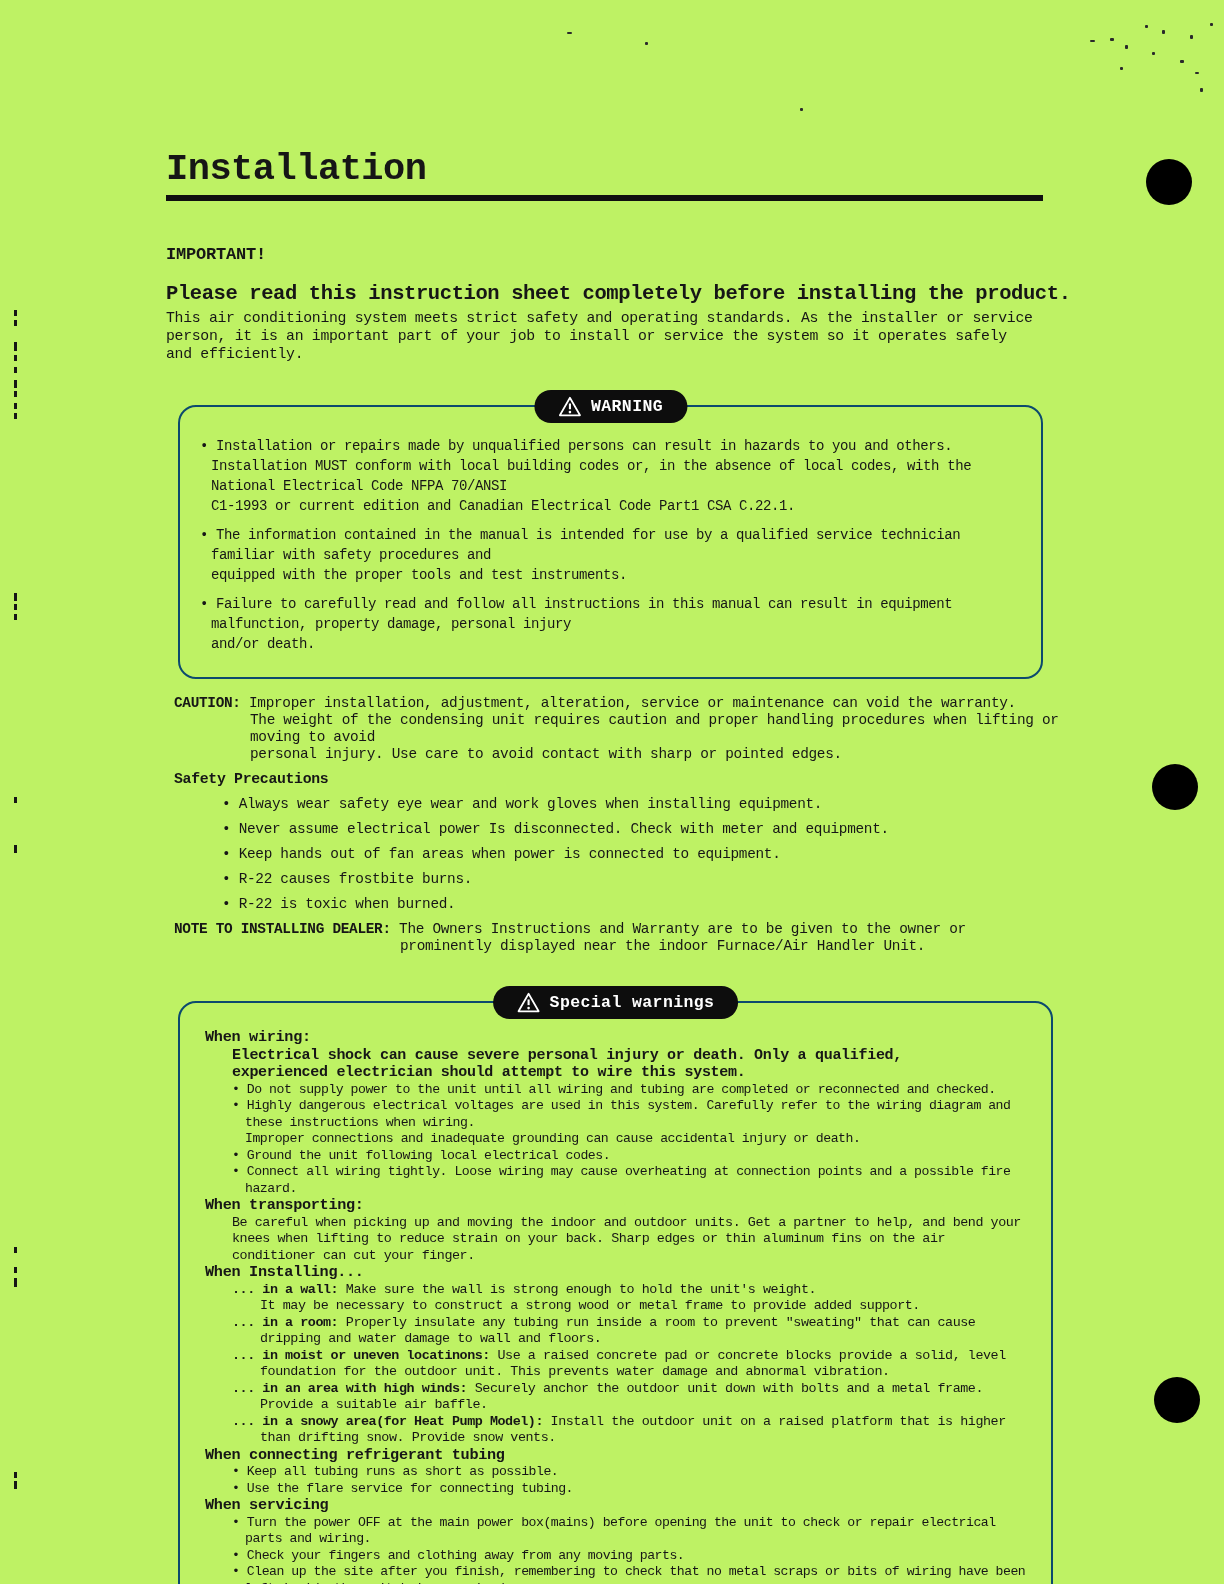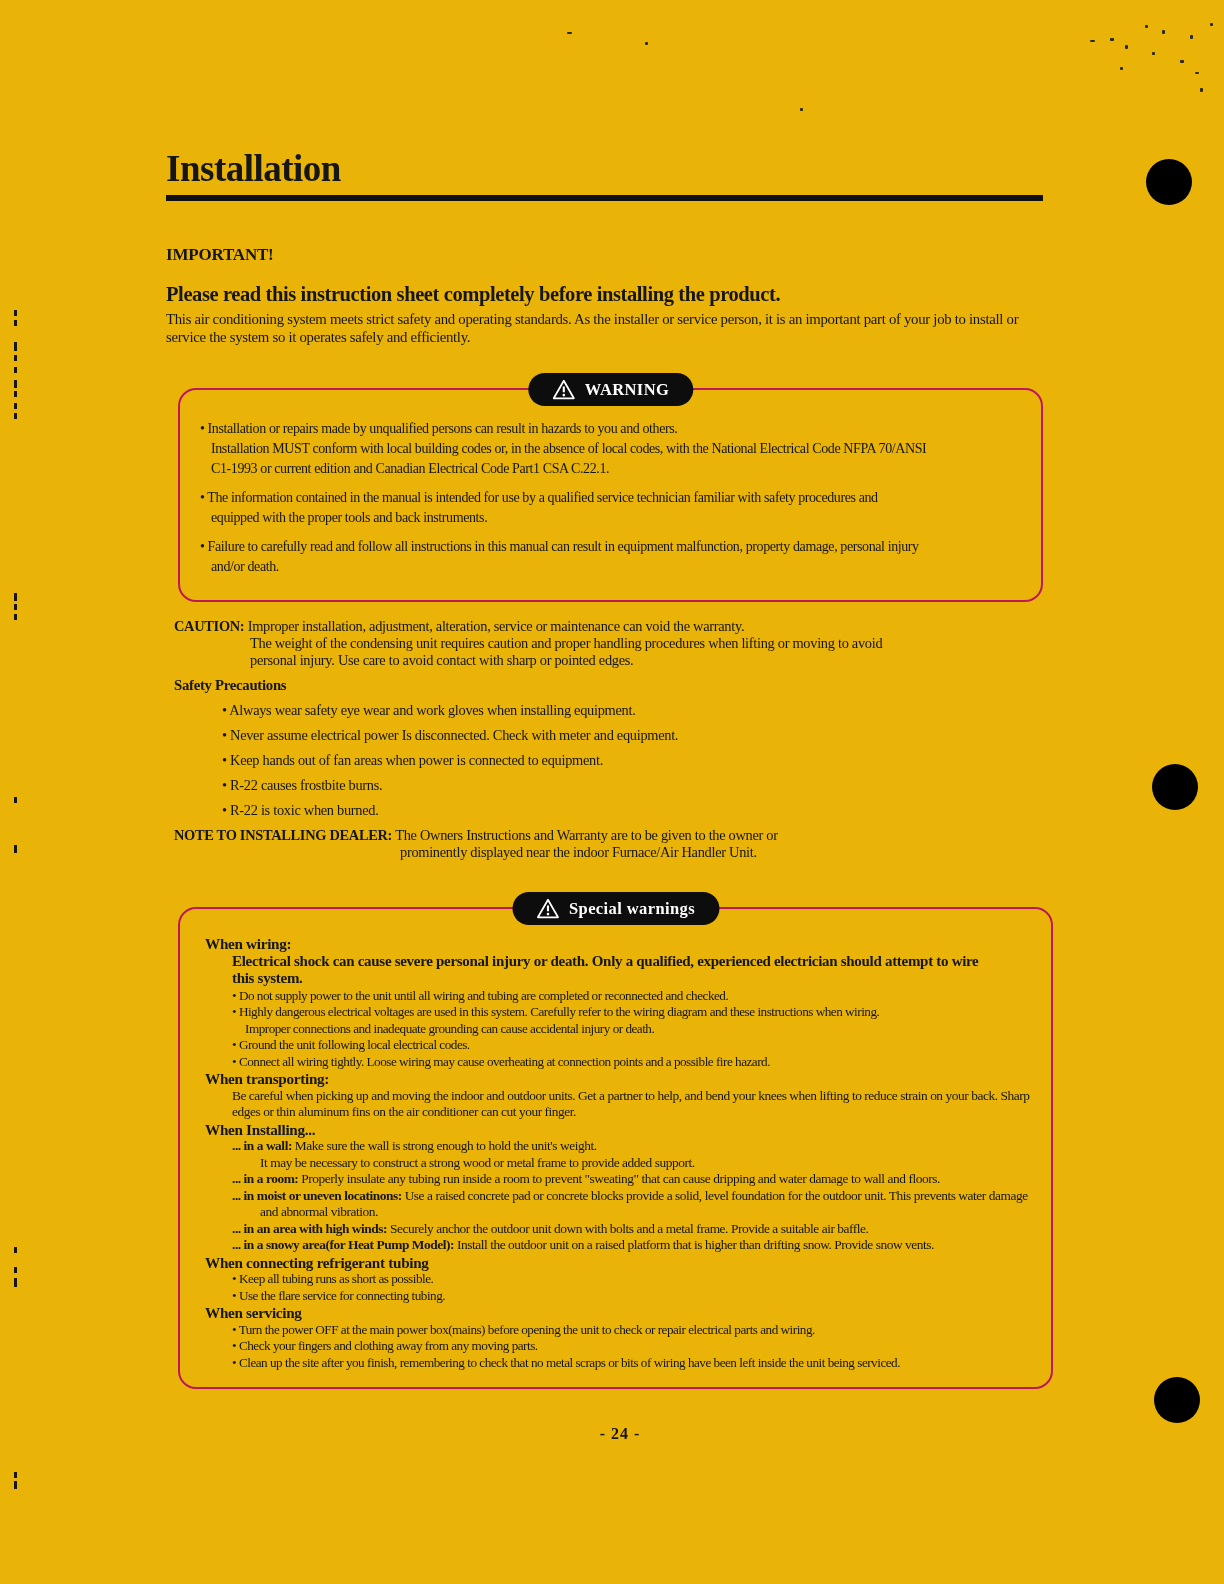--- a/index.html
+++ b/index.html
@@ -1,31 +1,31 @@
 <!DOCTYPE html>
 <html><head>
 <meta charset="utf-8">
 <style>
   html,body{margin:0;padding:0;background:#e8e8e8;}
-  .page{position:relative;width:1224px;height:1584px;background:#eab308;overflow:hidden;
-        font-family:Liberation Serif, serif;color:#161616;}
+  .page{position:relative;width:1224px;height:1584px;background:#bef264;overflow:hidden;
+        font-family:Liberation Mono, monospace;color:#161616;}
   .content{padding:0 150px 0 166px;}
 
   
   .title{font-size:37px;font-weight:bold;letter-spacing:-0.5px;margin:148px 0 0 0;line-height:42px;}
   .rule{height:6px;background:#101010;width:877px;margin-top:5px;}
 
   
   .intro{margin-top:44px;}
   .imp{font-size:17px;font-weight:bold;letter-spacing:-0.2px;}
   .sub{font-size:20.5px;font-weight:bold;margin-top:18px;letter-spacing:-0.4px;}
   .ibody{font-size:14.8px;line-height:18px;margin-top:4px;width:872px;letter-spacing:-0.3px;}
 
   
-  .wbox{position:relative;margin:42px 0 0 12px;width:865px;border:2px solid #be185d;
+  .wbox{position:relative;margin:42px 0 0 12px;width:865px;border:2px solid #0c4a6e;
         border-radius:18px;padding:24px 10px 14px 20px;box-sizing:border-box;}
   .badge{position:absolute;top:-17px;left:50%;transform:translateX(-50%);background:#0d0d0d;
          color:#ffffff;border-radius:17px;height:33px;display:flex;align-items:center;gap:10px;
          padding:0 24px;white-space:nowrap;}
   .badge .blabel{font-size:16.5px;font-weight:bold;letter-spacing:0.4px;}
   .badge svg{width:23px;height:21px;display:block;}
 
   .wb-bullet{font-size:14px;line-height:20px;padding-left:11px;text-indent:-11px;
              margin:5px 0 9px 0;letter-spacing:-0.4px;}
   .wb-bullet::before{content:"• ";}
@@ -122,21 +122,21 @@
             <line x1="13" y1="8.5" x2="13" y2="15" stroke="#ffffff" stroke-width="2.4"></line>
             <circle cx="13" cy="18.4" r="1.5" fill="#ffffff"></circle>
           </svg>
         </span>
         <span class="blabel">WARNING</span>
       </div>
       <div class="wb-bullet pre">Installation or repairs made by unqualified persons can result in hazards to you and others.
 Installation MUST conform with local building codes or, in the absence of local codes, with the National Electrical Code NFPA 70/ANSI
 C1-1993 or current edition and Canadian Electrical Code Part1 CSA C.22.1.</div>
       <div class="wb-bullet pre">The information contained in the manual is intended for use by a qualified service technician familiar with safety procedures and
-equipped with the proper tools and back instruments.</div>
+equipped with the proper tools and test instruments.</div>
       <div class="wb-bullet pre">Failure to carefully read and follow all instructions in this manual can result in equipment malfunction, property damage, personal injury
 and/or death.</div>
     </div>
 
     <section class="mid">
       <p class="hang-caution"><span class="b">CAUTION:</span> <span class="pre">Improper installation, adjustment, alteration, service or maintenance can void the warranty.
 The weight of the condensing unit requires caution and proper handling procedures when lifting or moving to avoid
 personal injury. Use care to avoid contact with sharp or pointed edges.</span></p>
       <p class="sp-head">Safety Precautions</p>
       <p class="s-bullet">Always wear safety eye wear and work gloves when installing equipment.</p>

